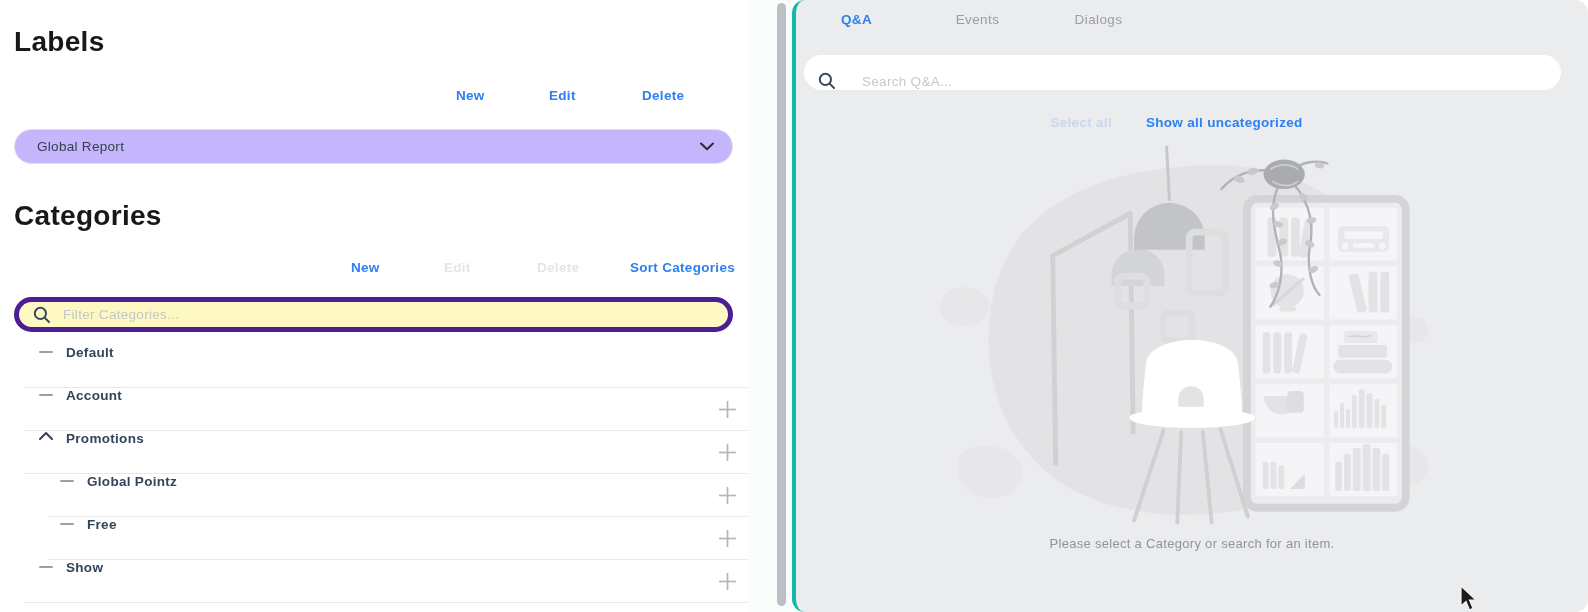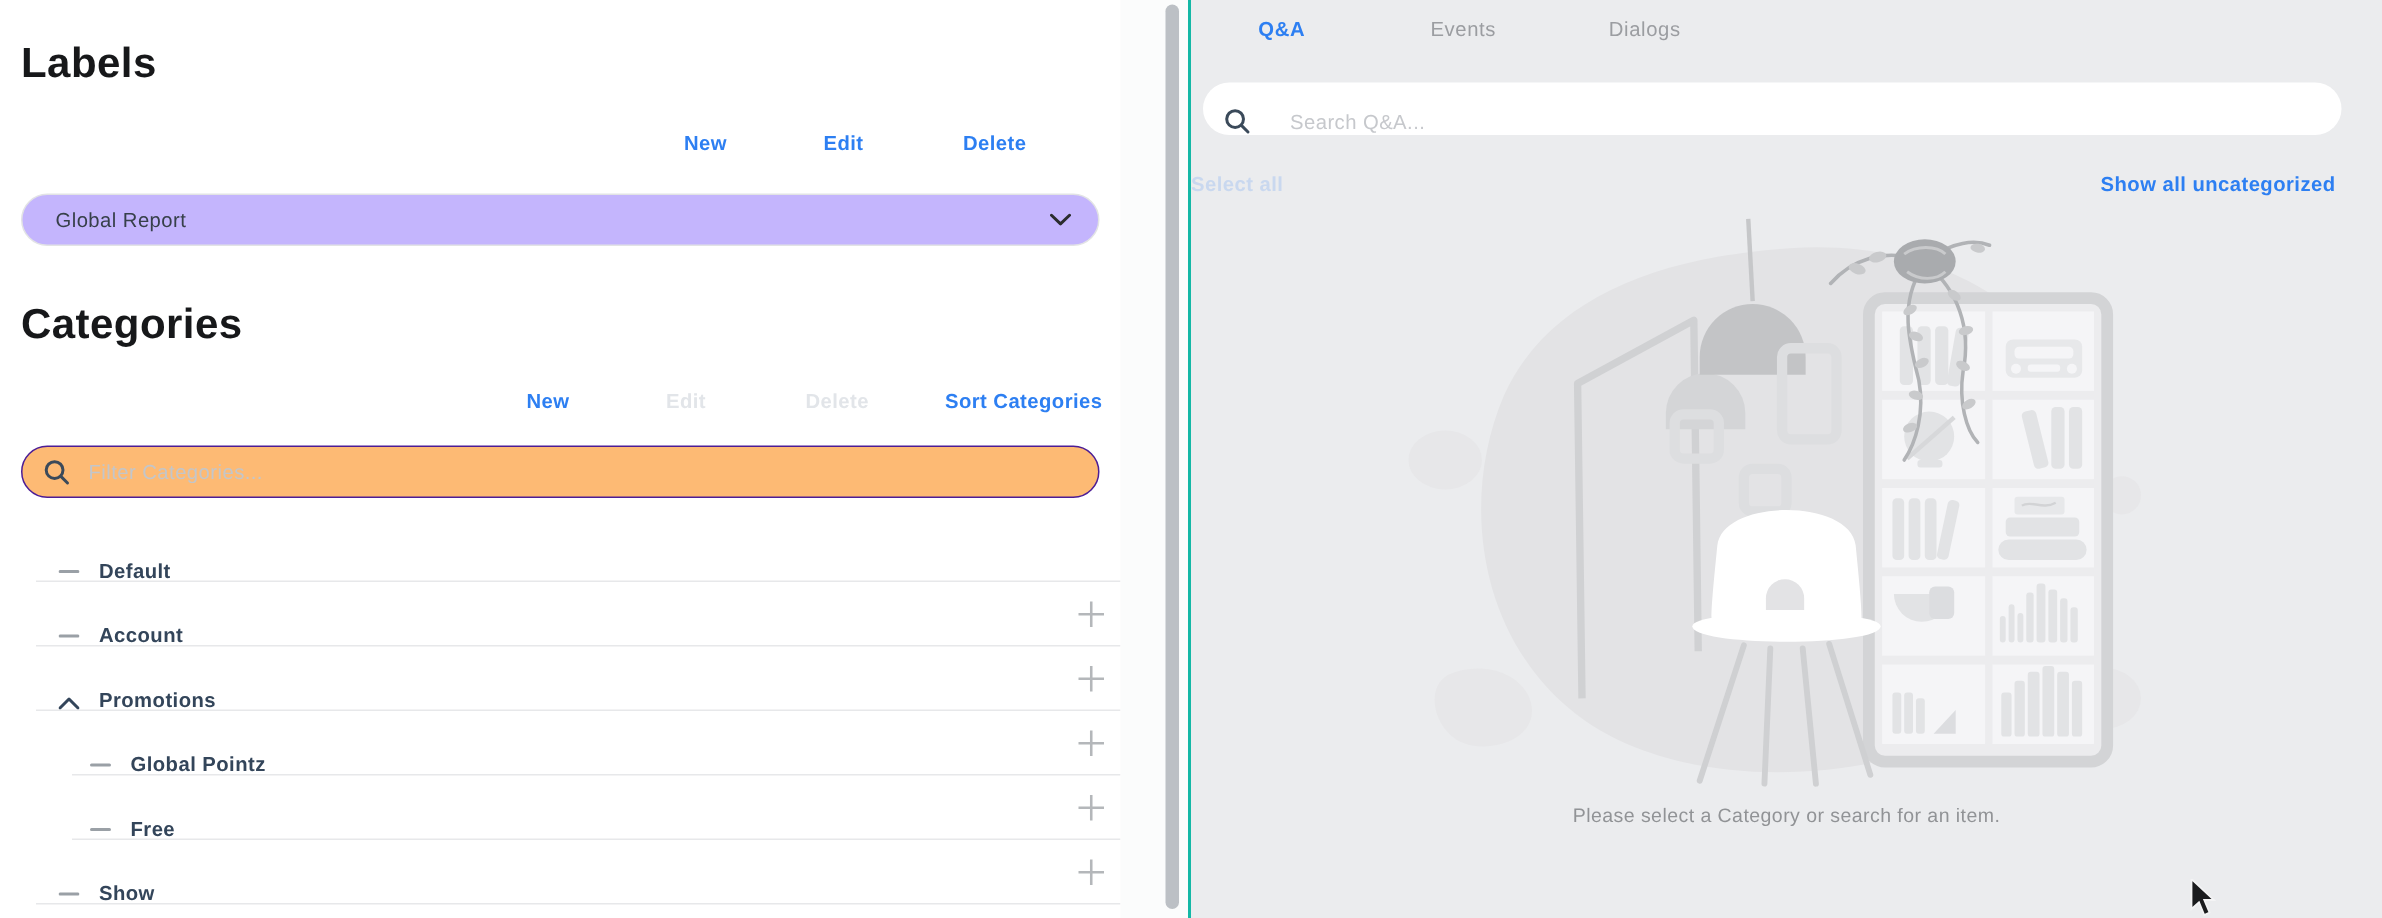--- a/index.html
+++ b/index.html
@@ -35,33 +35,33 @@
 
   .dropdown {
     margin-top:26px; width:719px; height:35px;
     border:1px solid #e2e3e5; border-radius:18px;
     display:flex; align-items:center; justify-content:space-between;
     padding:0 18px 0 22px; cursor:pointer; background:#c4b5fd;
   }
   .dropdown-value { font-size:13.5px; color:#37404a; letter-spacing:.3px; }
 
   .search-pill {
-    width:719px; height:35px; border:1px solid #4c1d95; border-radius:18px;
-    display:flex; align-items:center; padding:0 14px; gap:10px; background:#fdba74;
+    width:719px; height:35px; border:5px solid #4c1d95; border-radius:18px;
+    display:flex; align-items:center; padding:0 14px; gap:10px; background:#fef9c3;
   }
   .filter-pill { margin-top:22px; }
   .search-pill input {
     flex:1; border:none; outline:none; background:transparent;
     font-family:"Liberation Sans", sans-serif;
     font-size:13.5px; color:#333; letter-spacing:.3px;
   }
   .search-pill input::placeholder { color:var(--placeholder,#c3c6ca); }
 
   .cat-list { width:733px; margin-top:13px; }
-  .cat-row { position:relative; height:43px; display:flex; align-items:flex-end; }
+  .cat-row { position:relative; height:43px; display:flex; align-items:flex-start; }
   .cat-row::after {
     content:""; position:absolute; left:10px; right:0; bottom:0;
     height:1px; background:#e7e8ea;
   }
   .cat-row.sub::after { left:34px; }
   .row-left-icon { margin-left:25px; width:14px; display:flex; align-items:center; cursor:pointer; }
   .cat-row.sub .row-left-icon { margin-left:46px; }
   .row-label {
     margin-left:13px; font-size:13.5px; font-weight:700;
     color:var(--row-text,#33455a); letter-spacing:.3px;
@@ -71,42 +71,42 @@
   
   .gutter { width:45px; flex:none; position:relative; background:#fbfcfc; }
   .scroll-thumb {
     position:absolute; left:30px; top:3px; width:9px; height:603px;
     background:#bcc0c5; border-radius:5px;
   }
 
   
   .right-panel {
     flex:1; background:var(--panel-bg,#ebecee);
-    border-left:2px solid #14b8a6; position:relative; overflow:hidden;
+    border-left:4px solid #14b8a6; position:relative; overflow:hidden;border-radius:13px;
   }
   .tabs { display:flex; margin-top:10px; }
   .tab {
     width:121px; text-align:center; font-size:13.5px; letter-spacing:.4px;
     color:var(--inactive-tab,#9b9da1); cursor:pointer; padding:2px 0;
   }
   .tab.active { color:var(--accent,#2d7ff2); font-weight:700; }
 
   .qa-search {
     margin:26px 27px 0 8px; height:35px; background:#fff; border:none;
     border-radius:18px; display:flex; align-items:flex-end; padding:0 14px; gap:24px;
   }
   .qa-search input {
     flex:1; border:none; outline:none; background:transparent;
     font-family:"Liberation Sans", sans-serif;
     font-size:13.5px; color:#333; letter-spacing:.3px;
   }
   .qa-search input::placeholder { color:#c6c8cc; }
 
   .links-row {
-    display:flex; justify-content:space-between; align-items:center;
+    display:flex; justify-content:center; align-items:center;
     margin:25px 31px 0 0; gap:34px;
     font-size:13.5px; font-weight:700; letter-spacing:.3px;
   }
   .select-all { color:var(--disabled-select,#c9d8ef); }
   .show-all { color:var(--accent,#2d7ff2); cursor:pointer; }
 
   .illustration { width:510px; margin:8px auto 0; display:block; }
   .caption {
     text-align:center; font-size:13px; color:var(--caption,#919396);
     letter-spacing:.3px; margin-top:6px;

